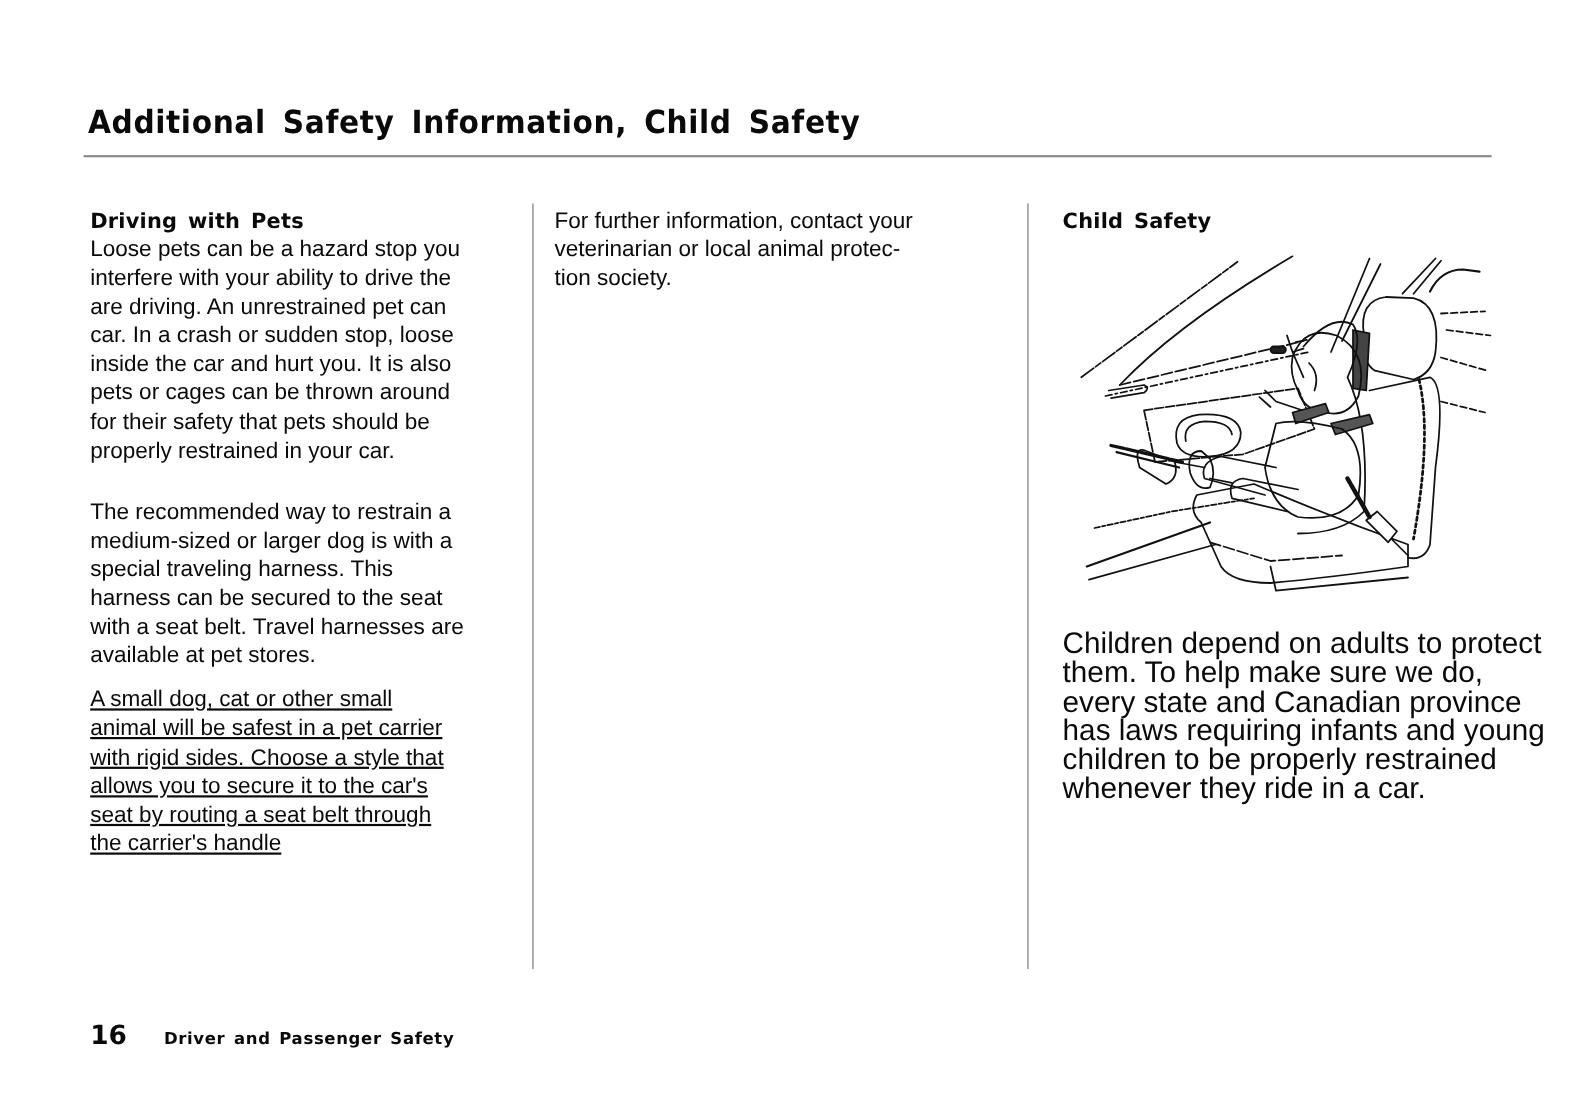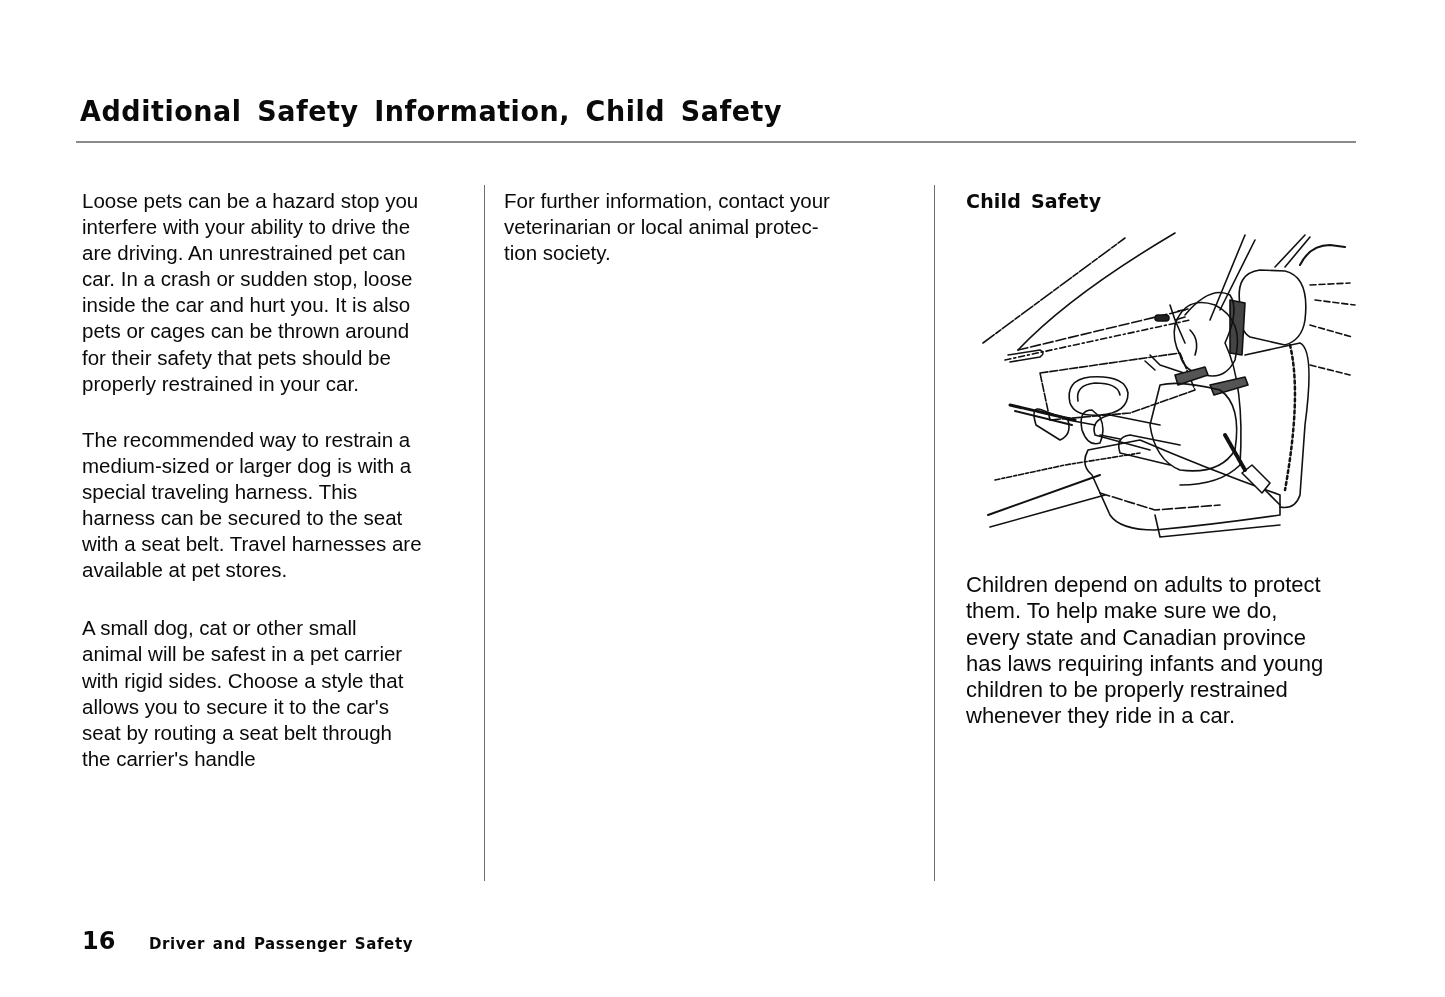--- a/index.html
+++ b/index.html
@@ -29,58 +29,59 @@
   .section-heading {
     font-family: "DejaVu Sans", sans-serif; font-weight: bold; font-size: 19px;
     letter-spacing: 0.2px; line-height: 26px; word-spacing: 3px;
   }
   .col-1 { left: 82px; }
   .col-2 { left: 504px; }
   .col-3 { left: 966px; }
   .illustration {
     position: absolute; left: 980px; top: 225px; width: 385px; height: 320px;
   }
-  .child-text { position: absolute; left: 966px; top: 572px; font-size: 22px; line-height: 26.3px; }
+  .child-text { position: absolute; left: 966px; top: 572px; font-size: 27px; line-height: 26.3px; }
   .child-text p { margin: 0; white-space: nowrap; }
   .footer {
     position: absolute; left: 82px; top: 927px; white-space: nowrap;
     font-family: "DejaVu Sans", sans-serif; font-weight: bold;
   }
   .page-number { font-size: 24px; vertical-align: baseline; }
   .section-name { font-size: 15px; margin-left: 28px; letter-spacing: 0.6px; word-spacing: 2px; }
 </style>
 </head>
 <body>
 
 <h1 class="page-title" style="margin:0;">Additional Safety Information, Child Safety</h1>
 <div class="title-rule"></div>
 
 <div class="col-divider" style="left:484px;"></div>
 <div class="col-divider" style="left:934px;"></div>
 
 <div class="col col-1">
+  <div class="section-heading">Driving with Pets</div>
   <div>
     <p>Loose pets can be a hazard stop you</p>
     <p>interfere with your ability to drive the</p>
     <p>are driving. An unrestrained pet can</p>
     <p>car. In a crash or sudden stop, loose</p>
     <p>inside the car and hurt you. It is also</p>
     <p>pets or cages can be thrown around</p>
     <p>for their safety that pets should be</p>
     <p>properly restrained in your car.</p>
   </div>
   <div class="gap" style="margin-top:30px;">
     <p>The recommended way to restrain a</p>
     <p>medium-sized or larger dog is with a</p>
     <p>special traveling harness. This</p>
     <p>harness can be secured to the seat</p>
     <p>with a seat belt. Travel harnesses are</p>
     <p>available at pet stores.</p>
   </div>
-  <div class="gap" style="margin-top:32px;">
+  <div class="gap" style="margin-top:14px;text-decoration:underline;">
     <p>A small dog, cat or other small</p>
     <p>animal will be safest in a pet carrier</p>
     <p>with rigid sides. Choose a style that</p>
     <p>allows you to secure it to the car's</p>
     <p>seat by routing a seat belt through</p>
     <p>the carrier's handle</p>
   </div>
 </div>
 
 <div class="col col-2">

